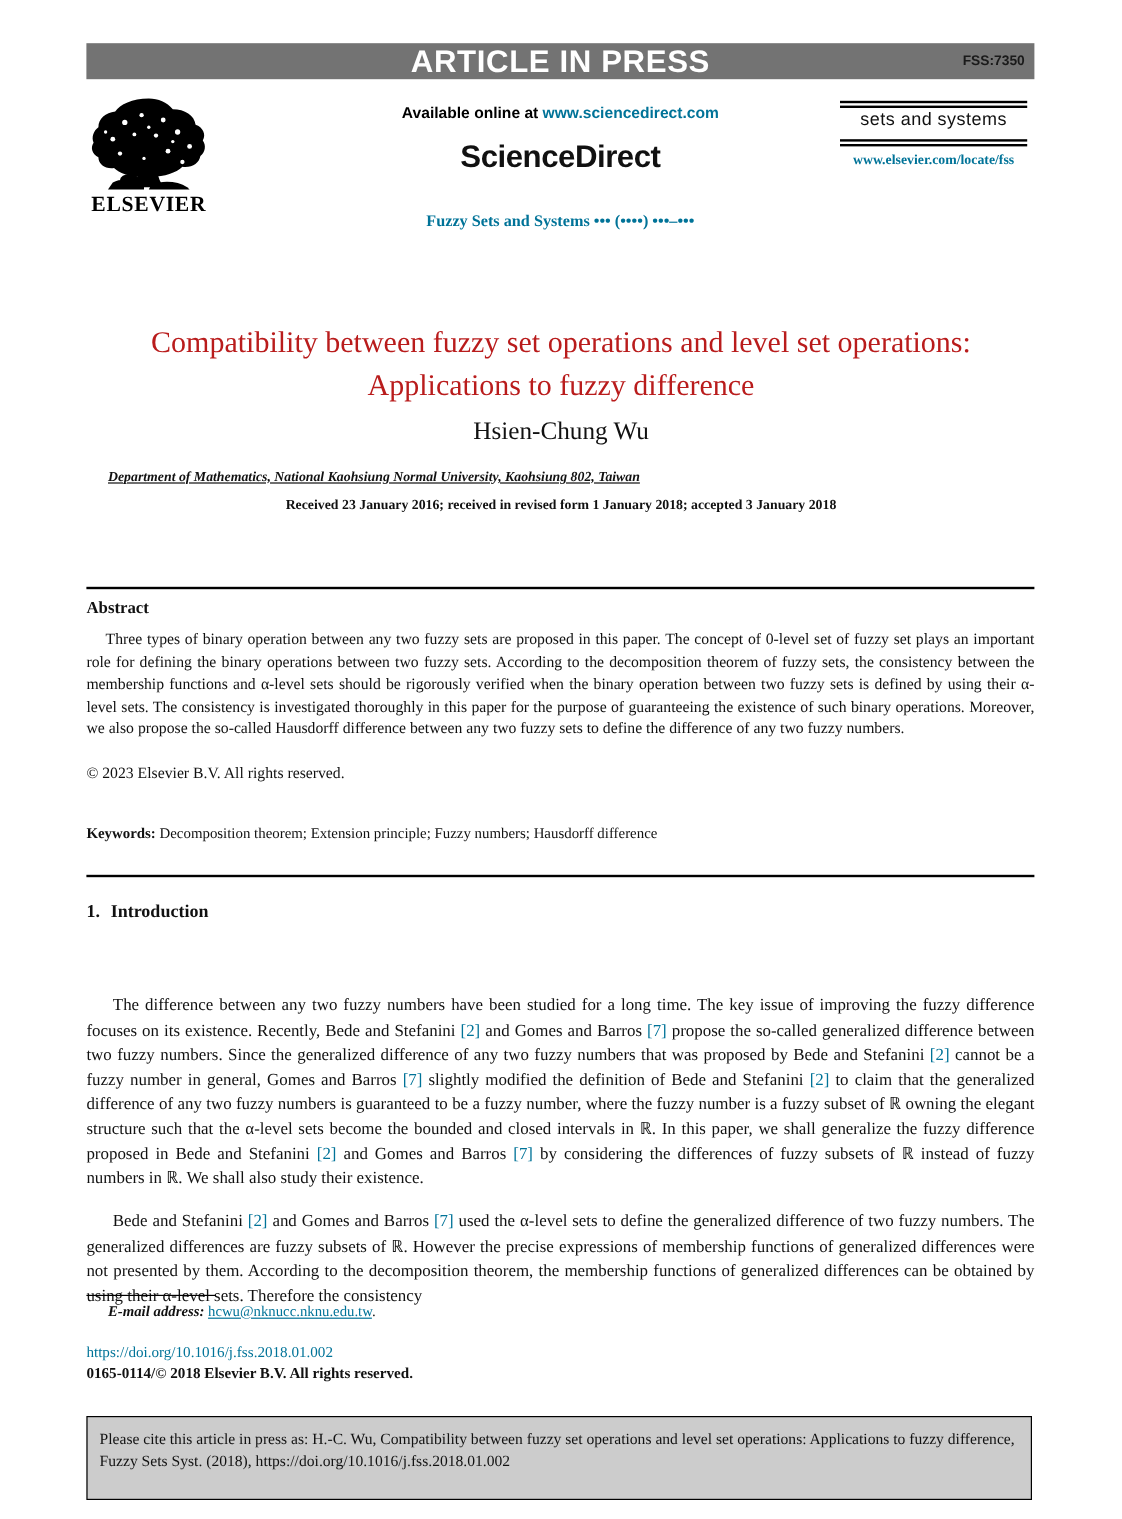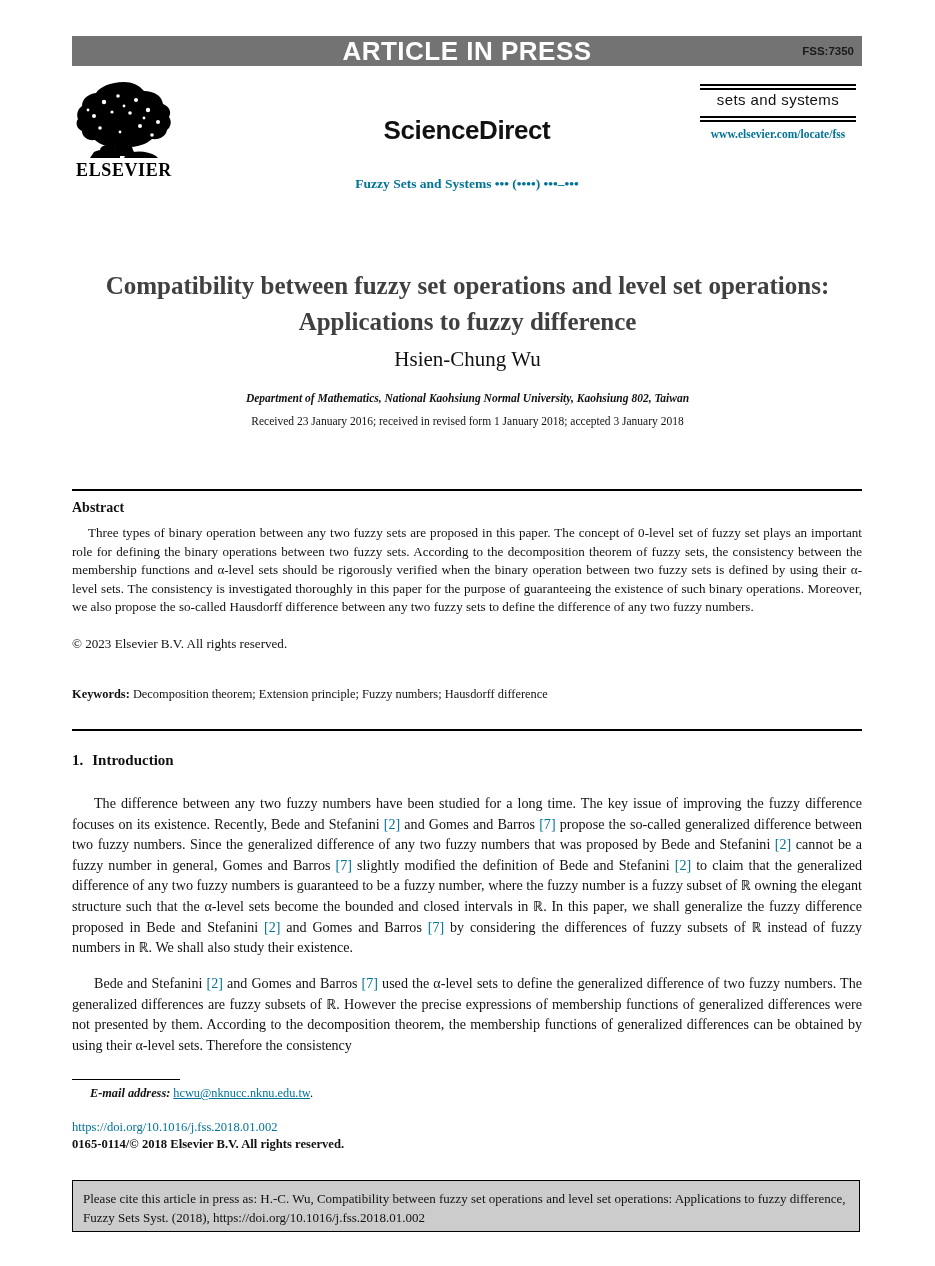--- a/index.html
+++ b/index.html
@@ -175,56 +175,55 @@
   
   .title {
     position: absolute;
     left: 90px;
     top: 268px;
     width: 755px;
     text-align: center;
     font-family: "Liberation Serif", serif;
     font-size: 25px;
     line-height: 36px;
-    color: #404040;
-    font-weight: bold;
+    color: #b91c1c;
   }
 
   .author {
     position: absolute;
     left: 90px;
     top: 347px;
     width: 755px;
     text-align: center;
     font-family: "Liberation Serif", serif;
     font-size: 21px;
     color: #111;
   }
 
   .affiliation {
     position: absolute;
     left: 90px;
     top: 392px;
     width: 755px;
-    text-align: center;
     font-family: "Liberation Serif", serif;
     font-style: italic;
     font-weight: bold;
     font-size: 11.5px;
     color: #111;
+    text-decoration: underline;
   }
 
   .received {
     position: absolute;
     left: 90px;
     top: 415px;
     width: 755px;
     text-align: center;
     font-family: "Liberation Serif", serif;
-    font-weight: normal;
+    font-weight: bold;
     font-size: 11.5px;
     color: #111;
   }
 
   
   .hr-thick {
     position: absolute;
     left: 72px;
     width: 790px;
     border-top: 2px solid #000;
@@ -296,21 +295,21 @@
     left: 72px;
     width: 790px;
     font-family: "Liberation Serif", serif;
     font-size: 14.1px;
     line-height: 20.6px;
     text-align: justify;
     color: #111;
   }
   .p1 { top: 793px; }
   .p2 { top: 973px; }
-  .indent { text-indent: 22px; }
+  .indent { text-indent: 22px; margin-top: 35px; }
   .ref { color: #007398; }
 
   
   .foot-rule {
     position: absolute;
     left: 72px;
     top: 1079px;
     width: 108px;
     border-top: 1.4px solid #000;
     height: 0;
@@ -354,21 +353,21 @@
 
   
   .cite-box {
     position: absolute;
     left: 72px;
     top: 1180px;
     width: 788px;
     background: #cccccc;
     border: 1.5px solid #000;
     box-sizing: border-box;
-    padding: 8px 10px 4px 10px;
+    padding: 8px 10px 22px 10px;
     font-family: "Liberation Serif", serif;
     font-size: 13px;
     line-height: 19px;
     color: #111;
   }
 </style>
 </head>
 <body>
 
 <div class="page">
@@ -404,20 +403,23 @@
           <circle cx="46" cy="52" r="1.4"></circle>
           <circle cx="78" cy="55" r="1.8"></circle>
           <circle cx="14" cy="30" r="1.4"></circle>
           <circle cx="50" cy="26" r="1.4"></circle>
           <circle cx="70" cy="38" r="1.4"></circle>
         </g>
       </svg>
       <div class="elsevier-word">ELSEVIER</div>
     </div>
 
+    <div class="avail-line">
+      <span>Available online at </span><span class="lnk">www.sciencedirect.com</span>
+    </div>
 
     <div class="sciencedirect">ScienceDirect</div>
 
     <div class="journal-ref">Fuzzy Sets and Systems ••• (••••) •••–•••</div>
 
     <div class="fuzzy-block">
       <div class="rule-double"></div>
       <div class="fuzzy-sub">sets and systems</div>
       <div class="rule-double"></div>
       <div class="elsevier-url">www.elsevier.com/locate/fss</div>

